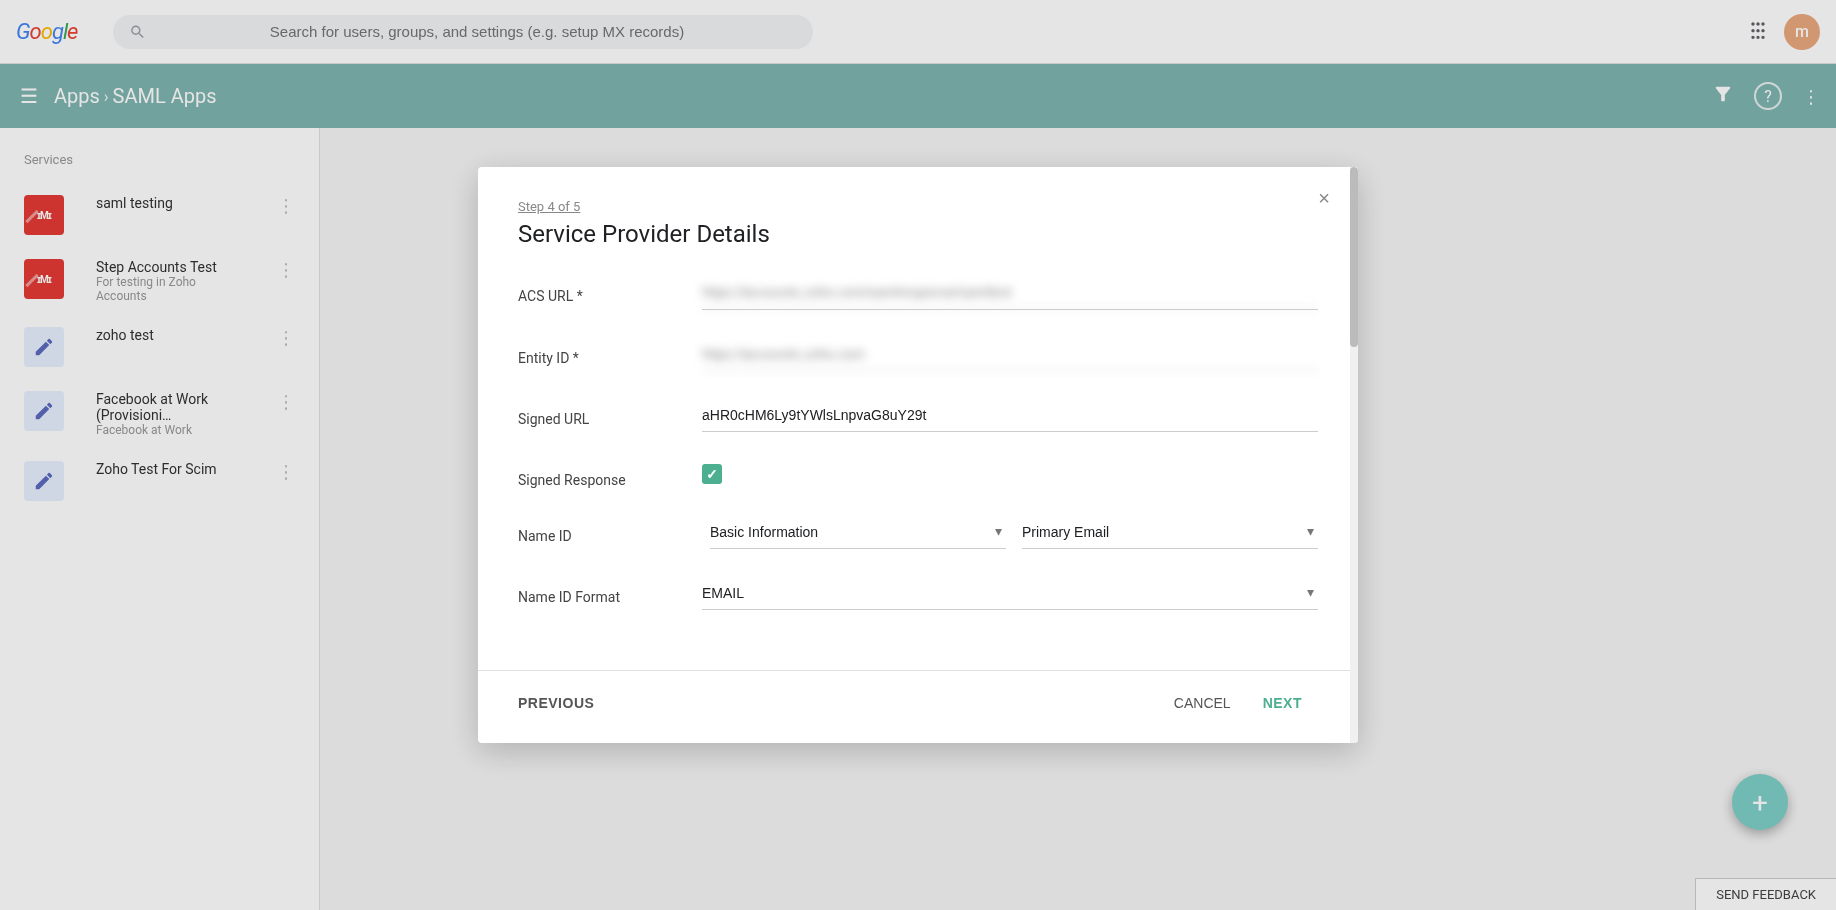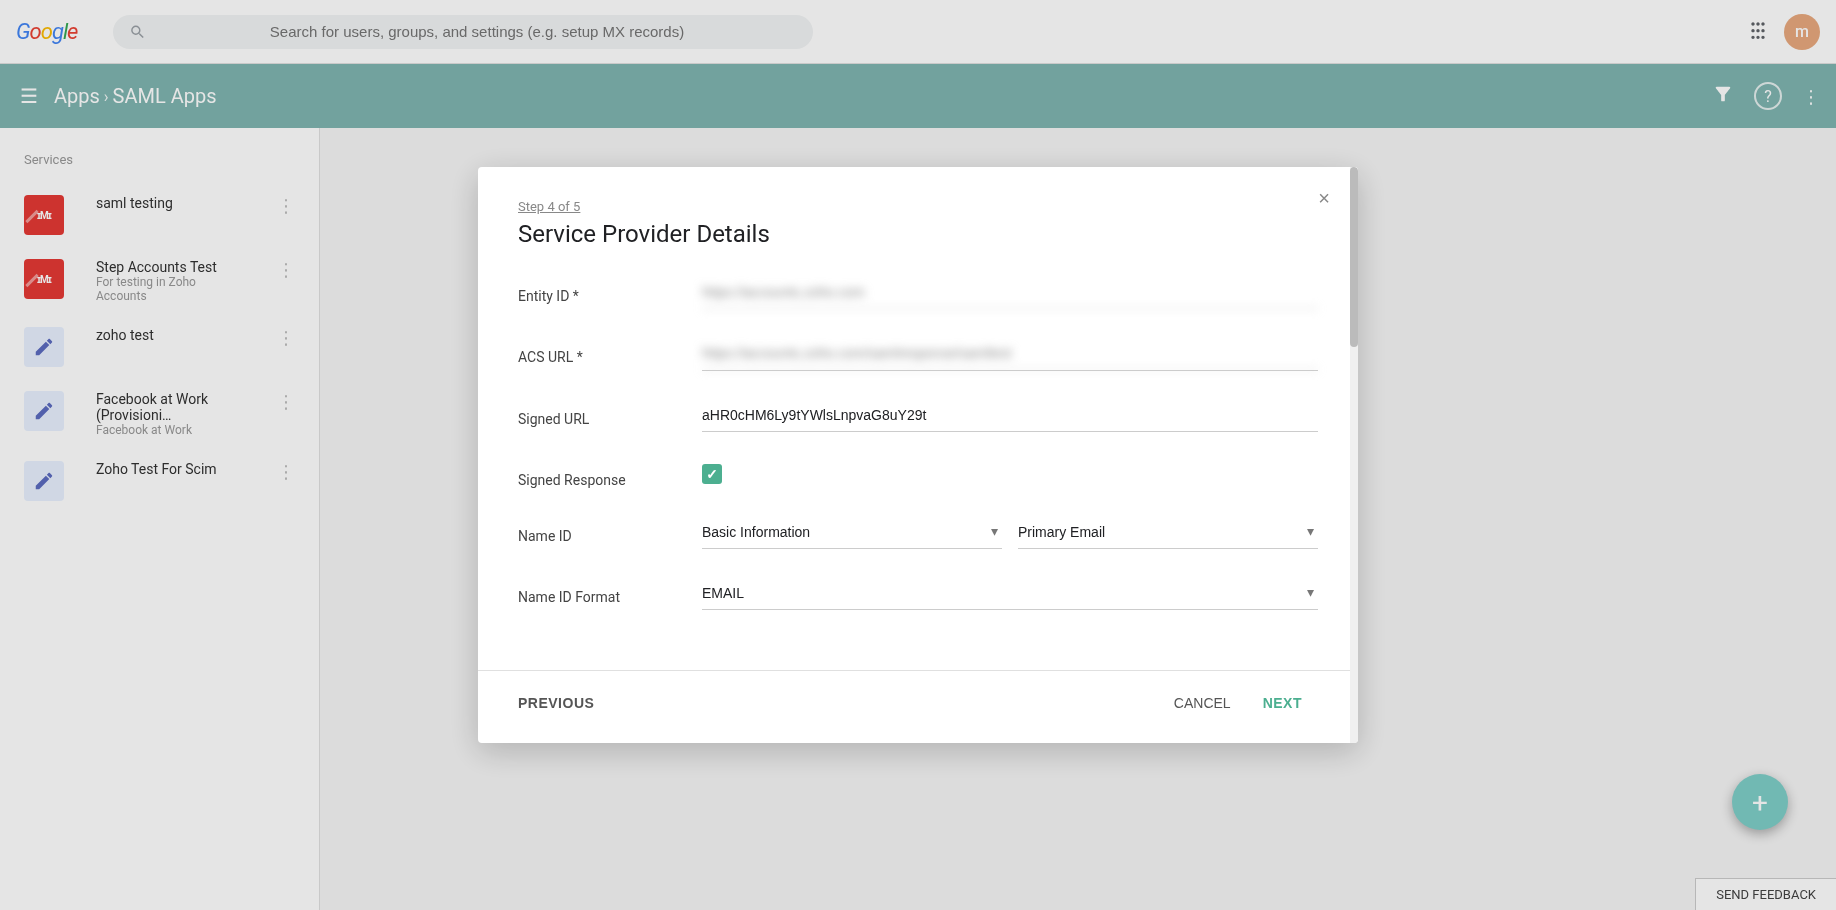--- a/index.html
+++ b/index.html
@@ -273,20 +273,21 @@
     .checkbox-custom::after {
       content: '✓';
       color: white;
       font-size: 14px;
       font-weight: bold;
     }
     .select-row {
       display: flex;
       gap: 16px;
       align-items: center;
+      margin-left: 8px;
     }
     .select-wrapper {
       position: relative;
       flex: 1;
     }
     .select-wrapper.wide { flex: 1.2; }
     .select-field {
       width: 100%;
       border: none;
       border-bottom: 1px solid #ccc;
@@ -535,31 +536,31 @@
 
 <div class="overlay">
   <div class="dialog">
     <button class="dialog-close">×</button>
 
     <div class="dialog-content">
       <div class="dialog-step">Step 4 of 5</div>
       <div class="dialog-title">Service Provider Details</div>
 
       <div class="form-row">
-        <div class="form-label">Entity ID *</div>
-        <div class="form-value">
-          <input type="text" class="form-input blurred" style="filter: blur(5px);" value="https://accounts.zoho.com">
-        </div>
-      </div>
-
-      <div class="form-row">
         <div class="form-label">ACS URL *</div>
         <div class="form-value">
           <input type="text" class="form-input blurred" style="filter: blur(5px);" value="https://accounts.zoho.com/samlresponse/samltest">
           <div style="border-bottom:1px solid #ccc;"></div>
+        </div>
+      </div>
+
+      <div class="form-row">
+        <div class="form-label">Entity ID *</div>
+        <div class="form-value">
+          <input type="text" class="form-input blurred" style="filter: blur(5px);" value="https://accounts.zoho.com">
         </div>
       </div>
 
       <div class="form-row">
         <div class="form-label">Signed URL</div>
         <div class="form-value">
           <input type="text" class="form-input" value="aHR0cHM6Ly9tYWlsLnpvaG8uY29t" style="">
         </div>
       </div>
 

